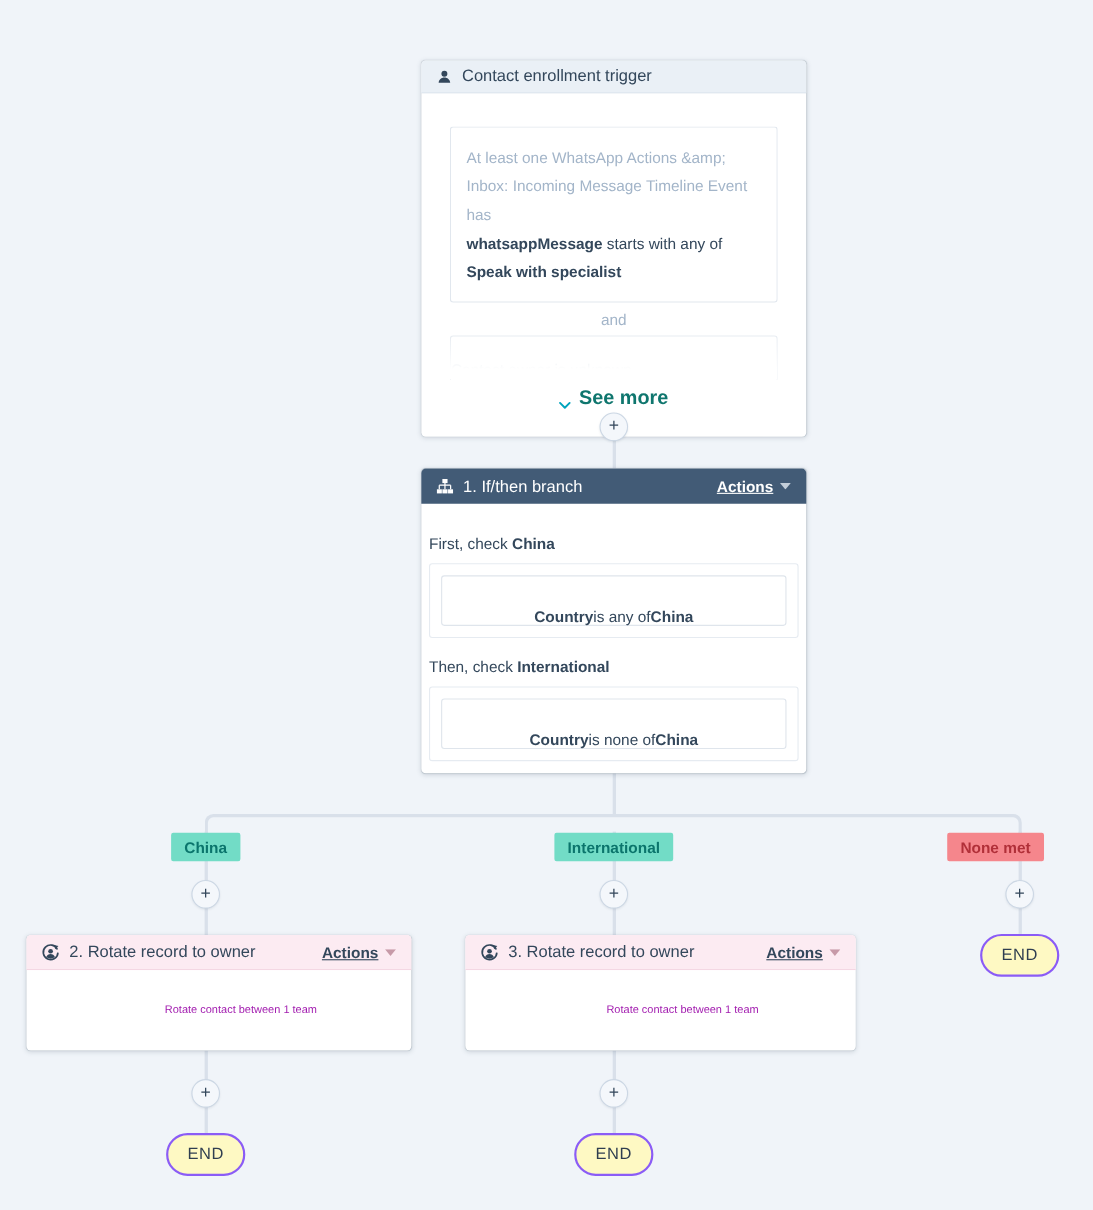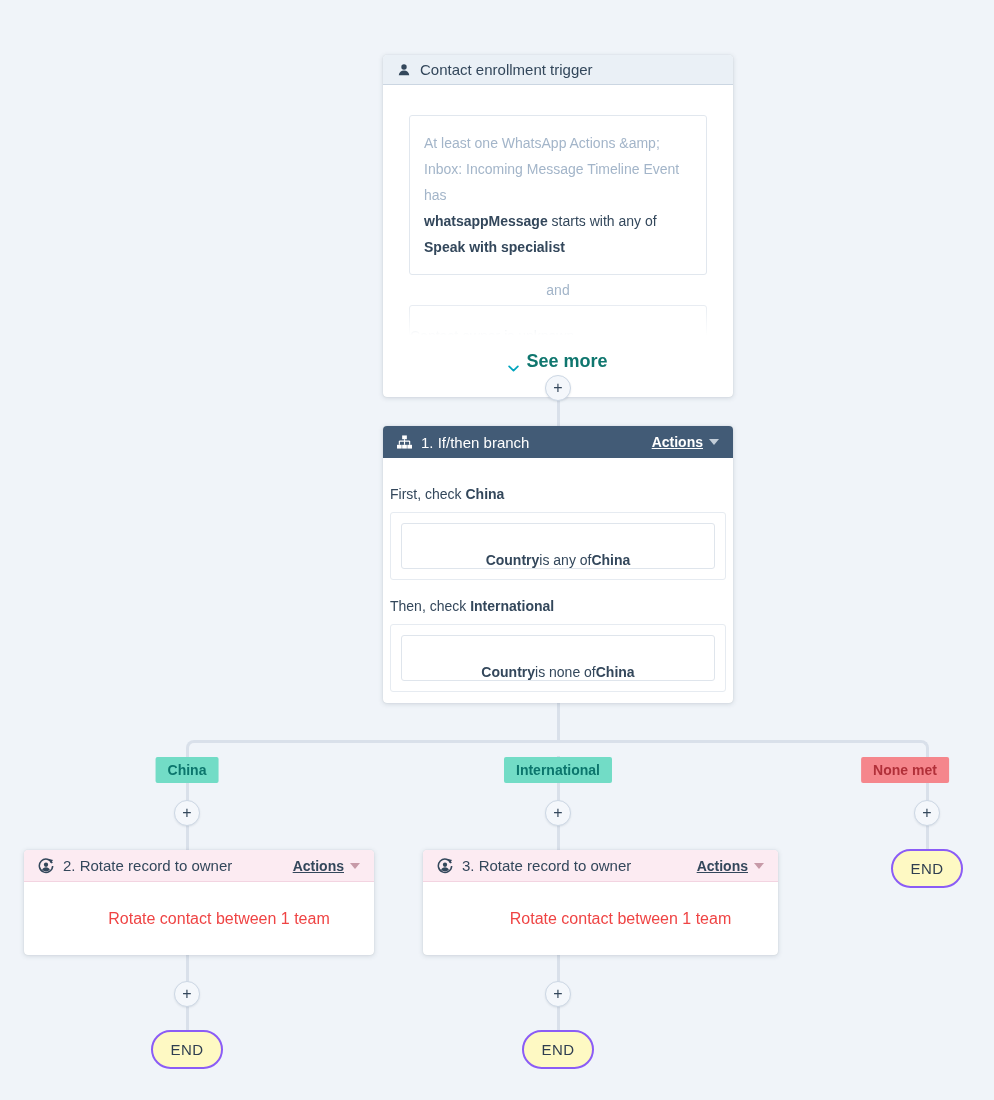--- a/index.html
+++ b/index.html
@@ -79,21 +79,21 @@
   .outer-box { border: 1px solid #e6ebf1; border-radius: 3px; padding: 10px; margin-bottom: 16px; }
   .inner-box {
     border: 1px solid #dfe5ec; border-radius: 3px; height: 46px;
     display: flex; align-items: flex-end; justify-content: center;
     text-align: center; font-size: 14px;
   }
 
   
   .action-body {
     height: 73px; display: flex; align-items: center; justify-content: center;
-    color: #ef4444; font-size: 16px; padding-left: 40px;
+    color: #a21caf; font-size: 10px; padding-left: 40px;
   }
 
   
   .branch-label {
     position: absolute; top: 757px; height: 26px; line-height: 26px;
     padding: 0 12px; font-size: 14px; font-weight: bold;
     border-radius: 2px; transform: translateX(-50%); z-index: 2; white-space: nowrap;
   }
   .label-mint { background: #72dcc6; color: #0b756c; }
   .label-red  { background: #f5868c; color: #b13039; }

